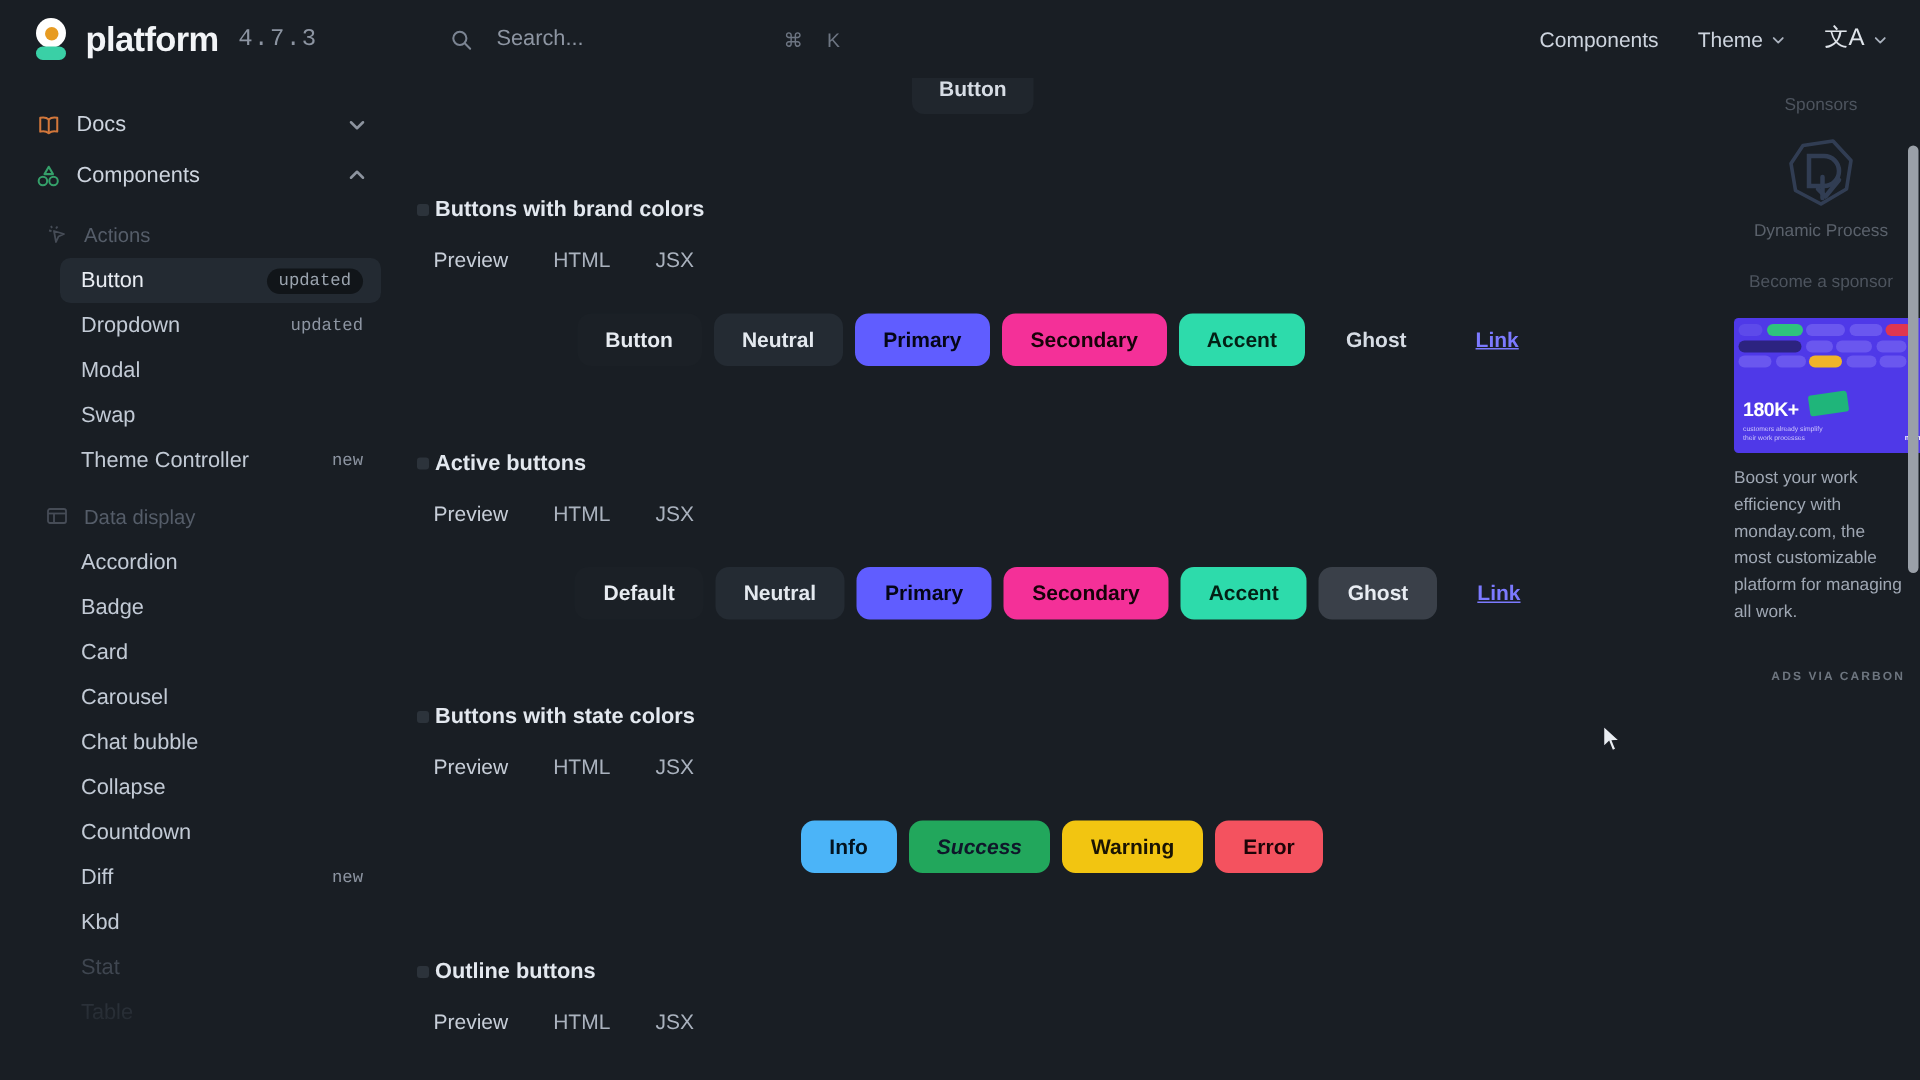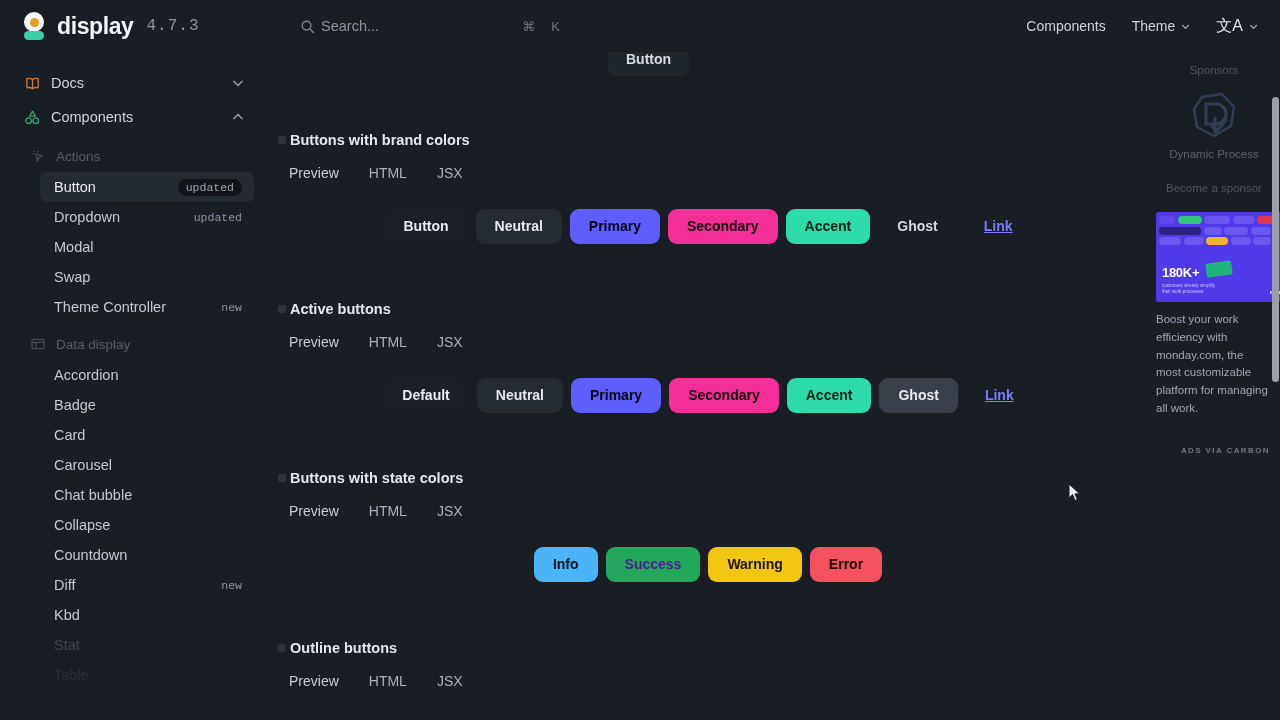--- a/index.html
+++ b/index.html
@@ -27,21 +27,21 @@
   }
   .logo-top i { width: 9px; height: 9px; background: #e79b22; border-radius: 50%; display:block; }
   .logo-bot {
     position: absolute; bottom: 0px; left: 2px; width: 20px; height: 9px;
     background: #3ad0a6; border-radius: 6px;
   }
   .brand-name { font-size: 23px; font-weight: 700; color: #f2f4f7; letter-spacing: -0.4px; }
   .brand-ver { font-size: 16px; color: #8c94a1; font-family: "Liberation Mono", monospace; letter-spacing: 1px; margin-left: 4px; }
 
   .searchbar {
-    display: flex; align-items: center; gap: 6px;
+    display: flex; align-items: center; gap: 16px;
     width: 264px; height: 34px; margin-left: 32px;
     color: #7b8492; font-size: 14px; justify-content: center;
   }
   .search-ico { width: 15px; height: 15px; flex: 0 0 auto; }
   .search-ph { flex: 1; font-size: 14.5px; color: #8d95a2; }
   .kbd-hint { display: flex; align-items: center; gap: 16px; color: #6d7582; font-size: 13px; padding-right: 4px; }
 
   .top-right {
     margin-left: auto; display: flex; align-items: center; gap: 26px;
     padding-right: 22px; font-size: 14px; color: #cdd4de;
@@ -125,21 +125,21 @@
   .demo .btn { margin: 0 4px; }
   .b-default  { background: #1b2026; color: #e7ebf1; }
   .b-neutral  { background: #242b33; color: #e4e9ef; }
   .b-primary  { background: #605dff; color: #050617; }
   .b-secondary{ background: #f43098; color: #160309; }
   .b-accent   { background: #2ddbab; color: #032015; }
   .b-ghost    { background: transparent; color: #d6dce4; }
   .b-ghost-a  { background: #3a4049; color: #e8ecf2; }
   .b-link     { background: transparent; color: #7c7aff; text-decoration: underline; }
   .b-info     { background: #4bb4f8; color: #031420; }
-  .b-success  { background: #22a75c; color: #4c1d95; }
+  .b-success  { background: #22a75c; color: #0f172a; font-style: italic; }
   .b-warning  { background: #f2c511; color: #1a1403; }
   .b-error    { background: #f4525f; color: #1d0407; }
 
   
   .rail {
     position: absolute; top: 52px; right: 0; width: 132px; height: 668px;
     padding: 12px 8px 0 8px; overflow: hidden;
   }
   .rail-h { font-size: 11.5px; color: #4d545e; text-align: center; margin-bottom: 14px; }
   .spons { display: flex; flex-direction: column; align-items: center; }
@@ -179,21 +179,21 @@
 <body>
 
 <div class="topbar">
   <div class="brand">
     <div class="logo-mark">
       <div class="logo-top">
           <i></i>
         </div>
       <div class="logo-bot"></div>
     </div>
-    <span class="brand-name">display</span>
+    <span class="brand-name">platform</span>
     <span class="brand-ver">4.7.3</span>
   </div>
 
   <div class="searchbar">
     <svg class="search-ico" viewBox="0 0 24 24" fill="none" stroke="#7b8492" stroke-width="2.2">
       <circle cx="10.5" cy="10.5" r="7"></circle>
         <line x1="16" y1="16" x2="21.5" y2="21.5" stroke-linecap="round"></line>
     </svg>
     <span class="search-ph">Search...</span>
     <span class="kbd-hint">

